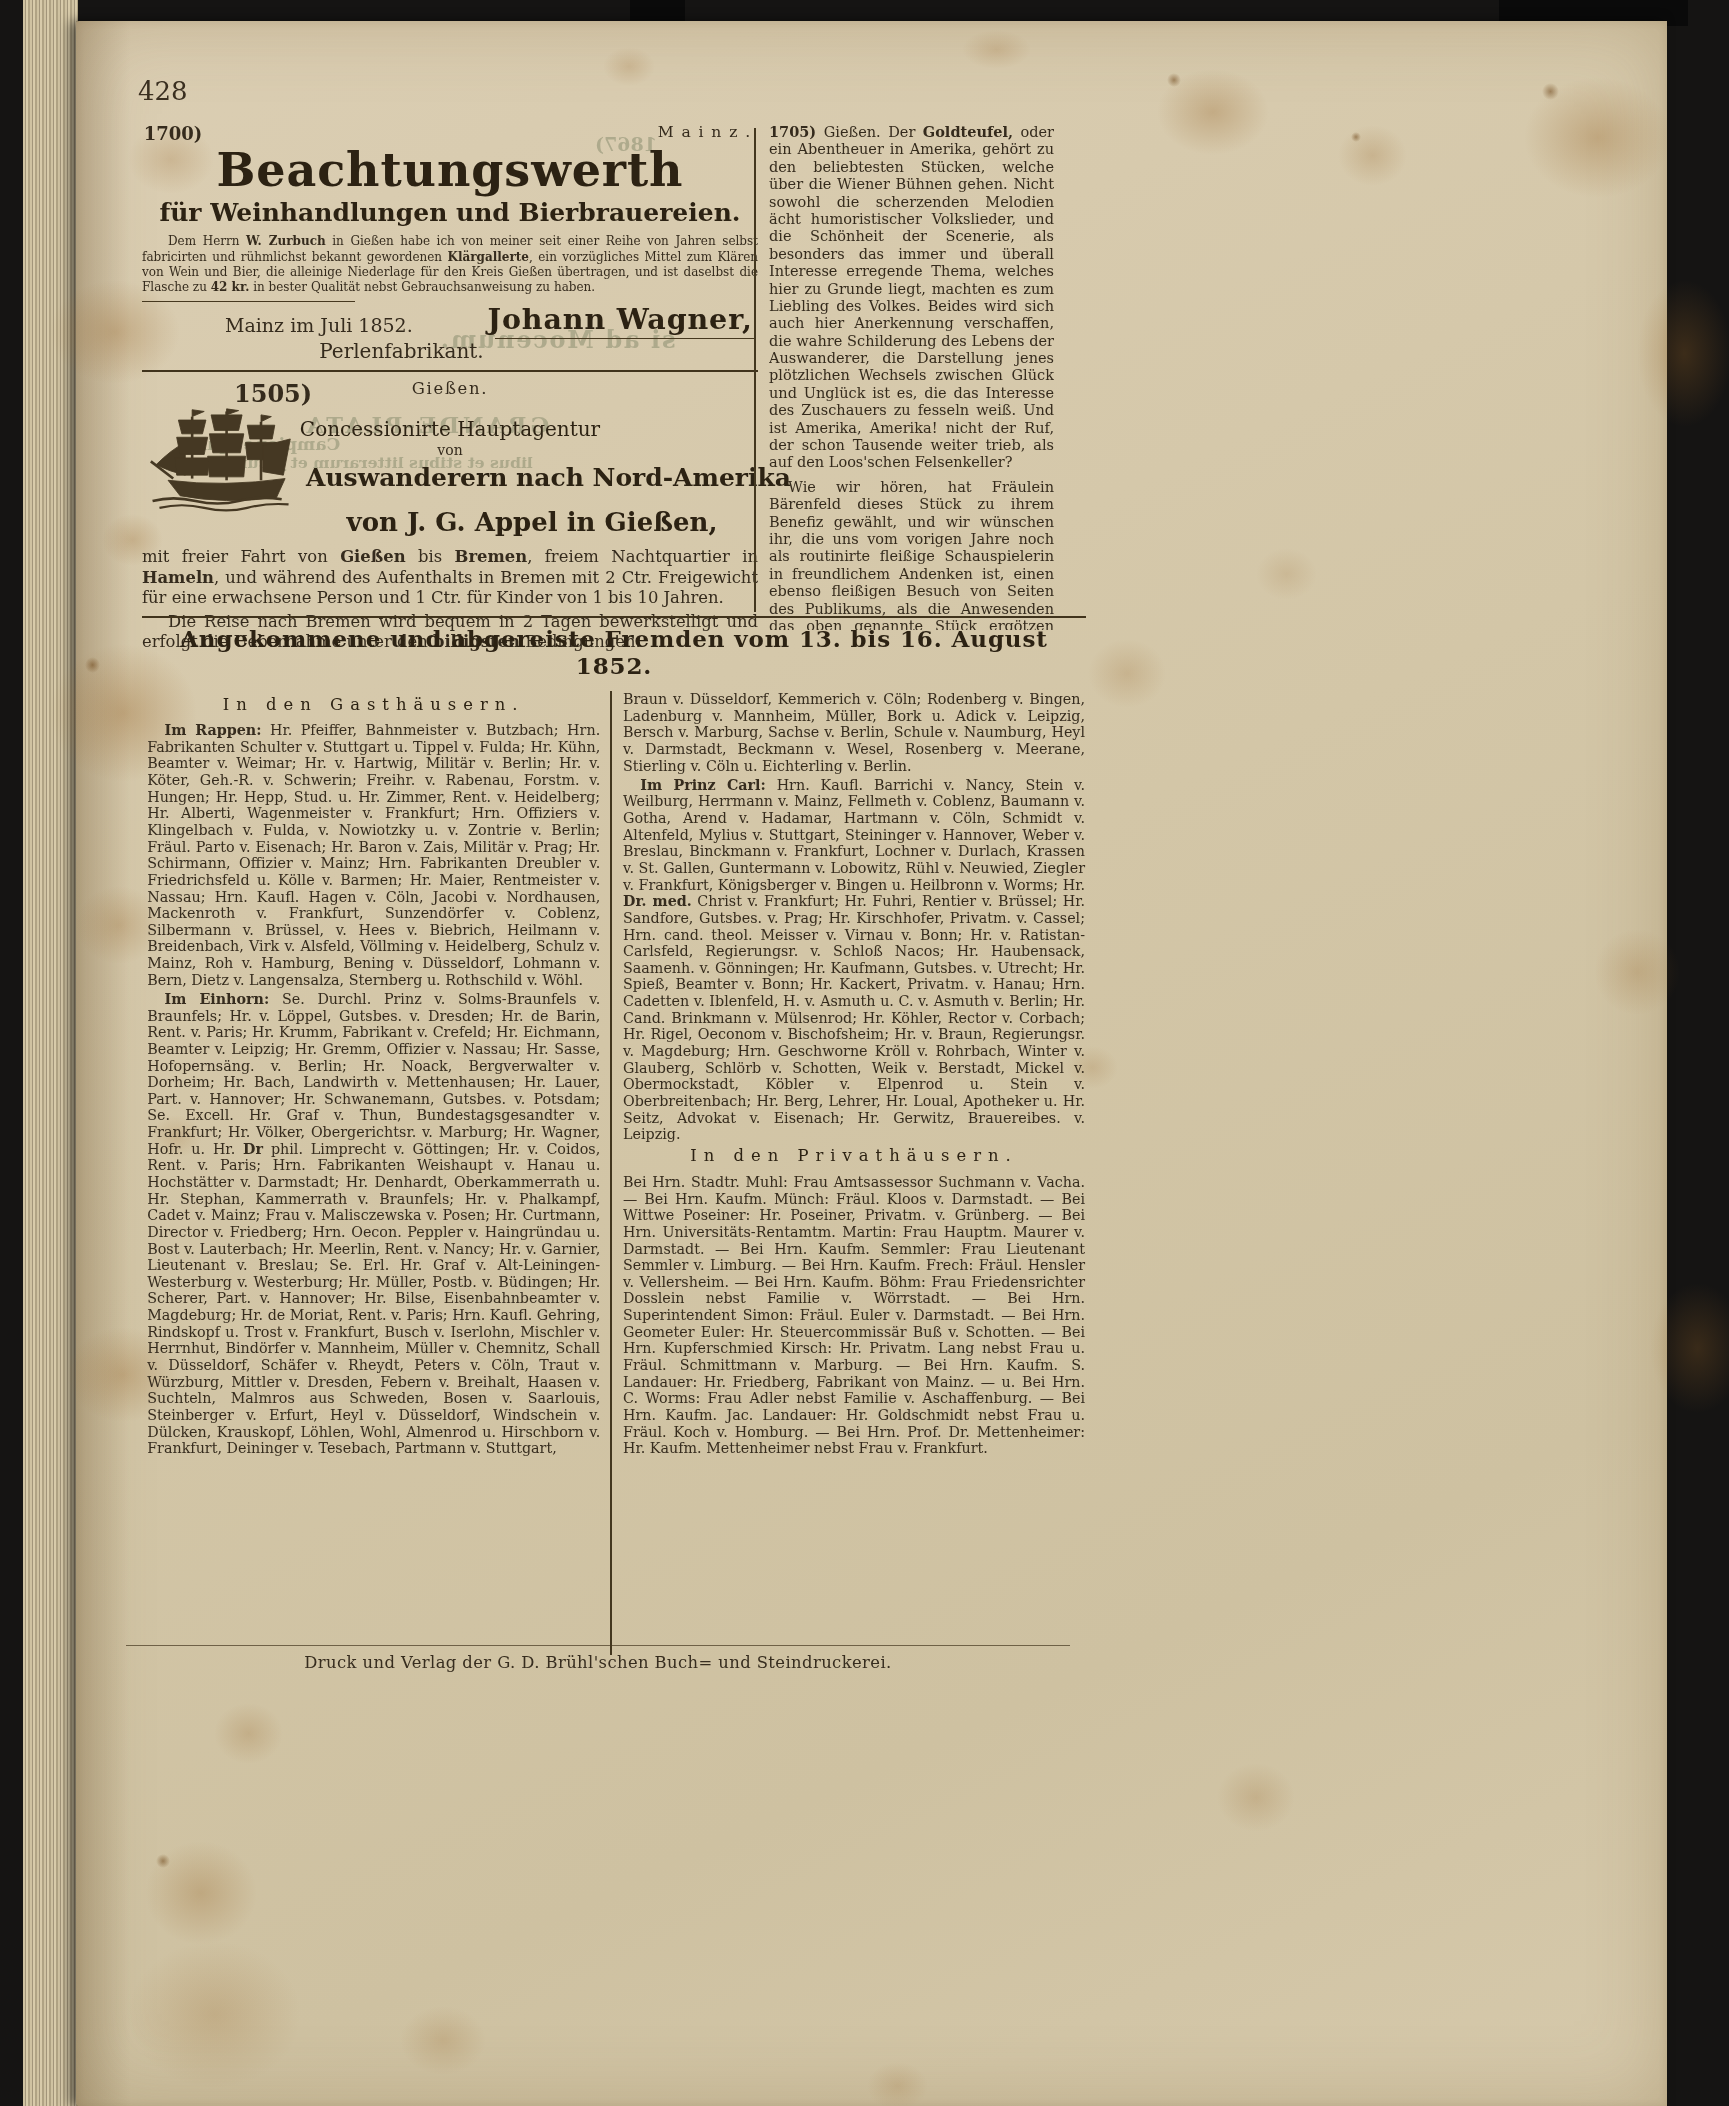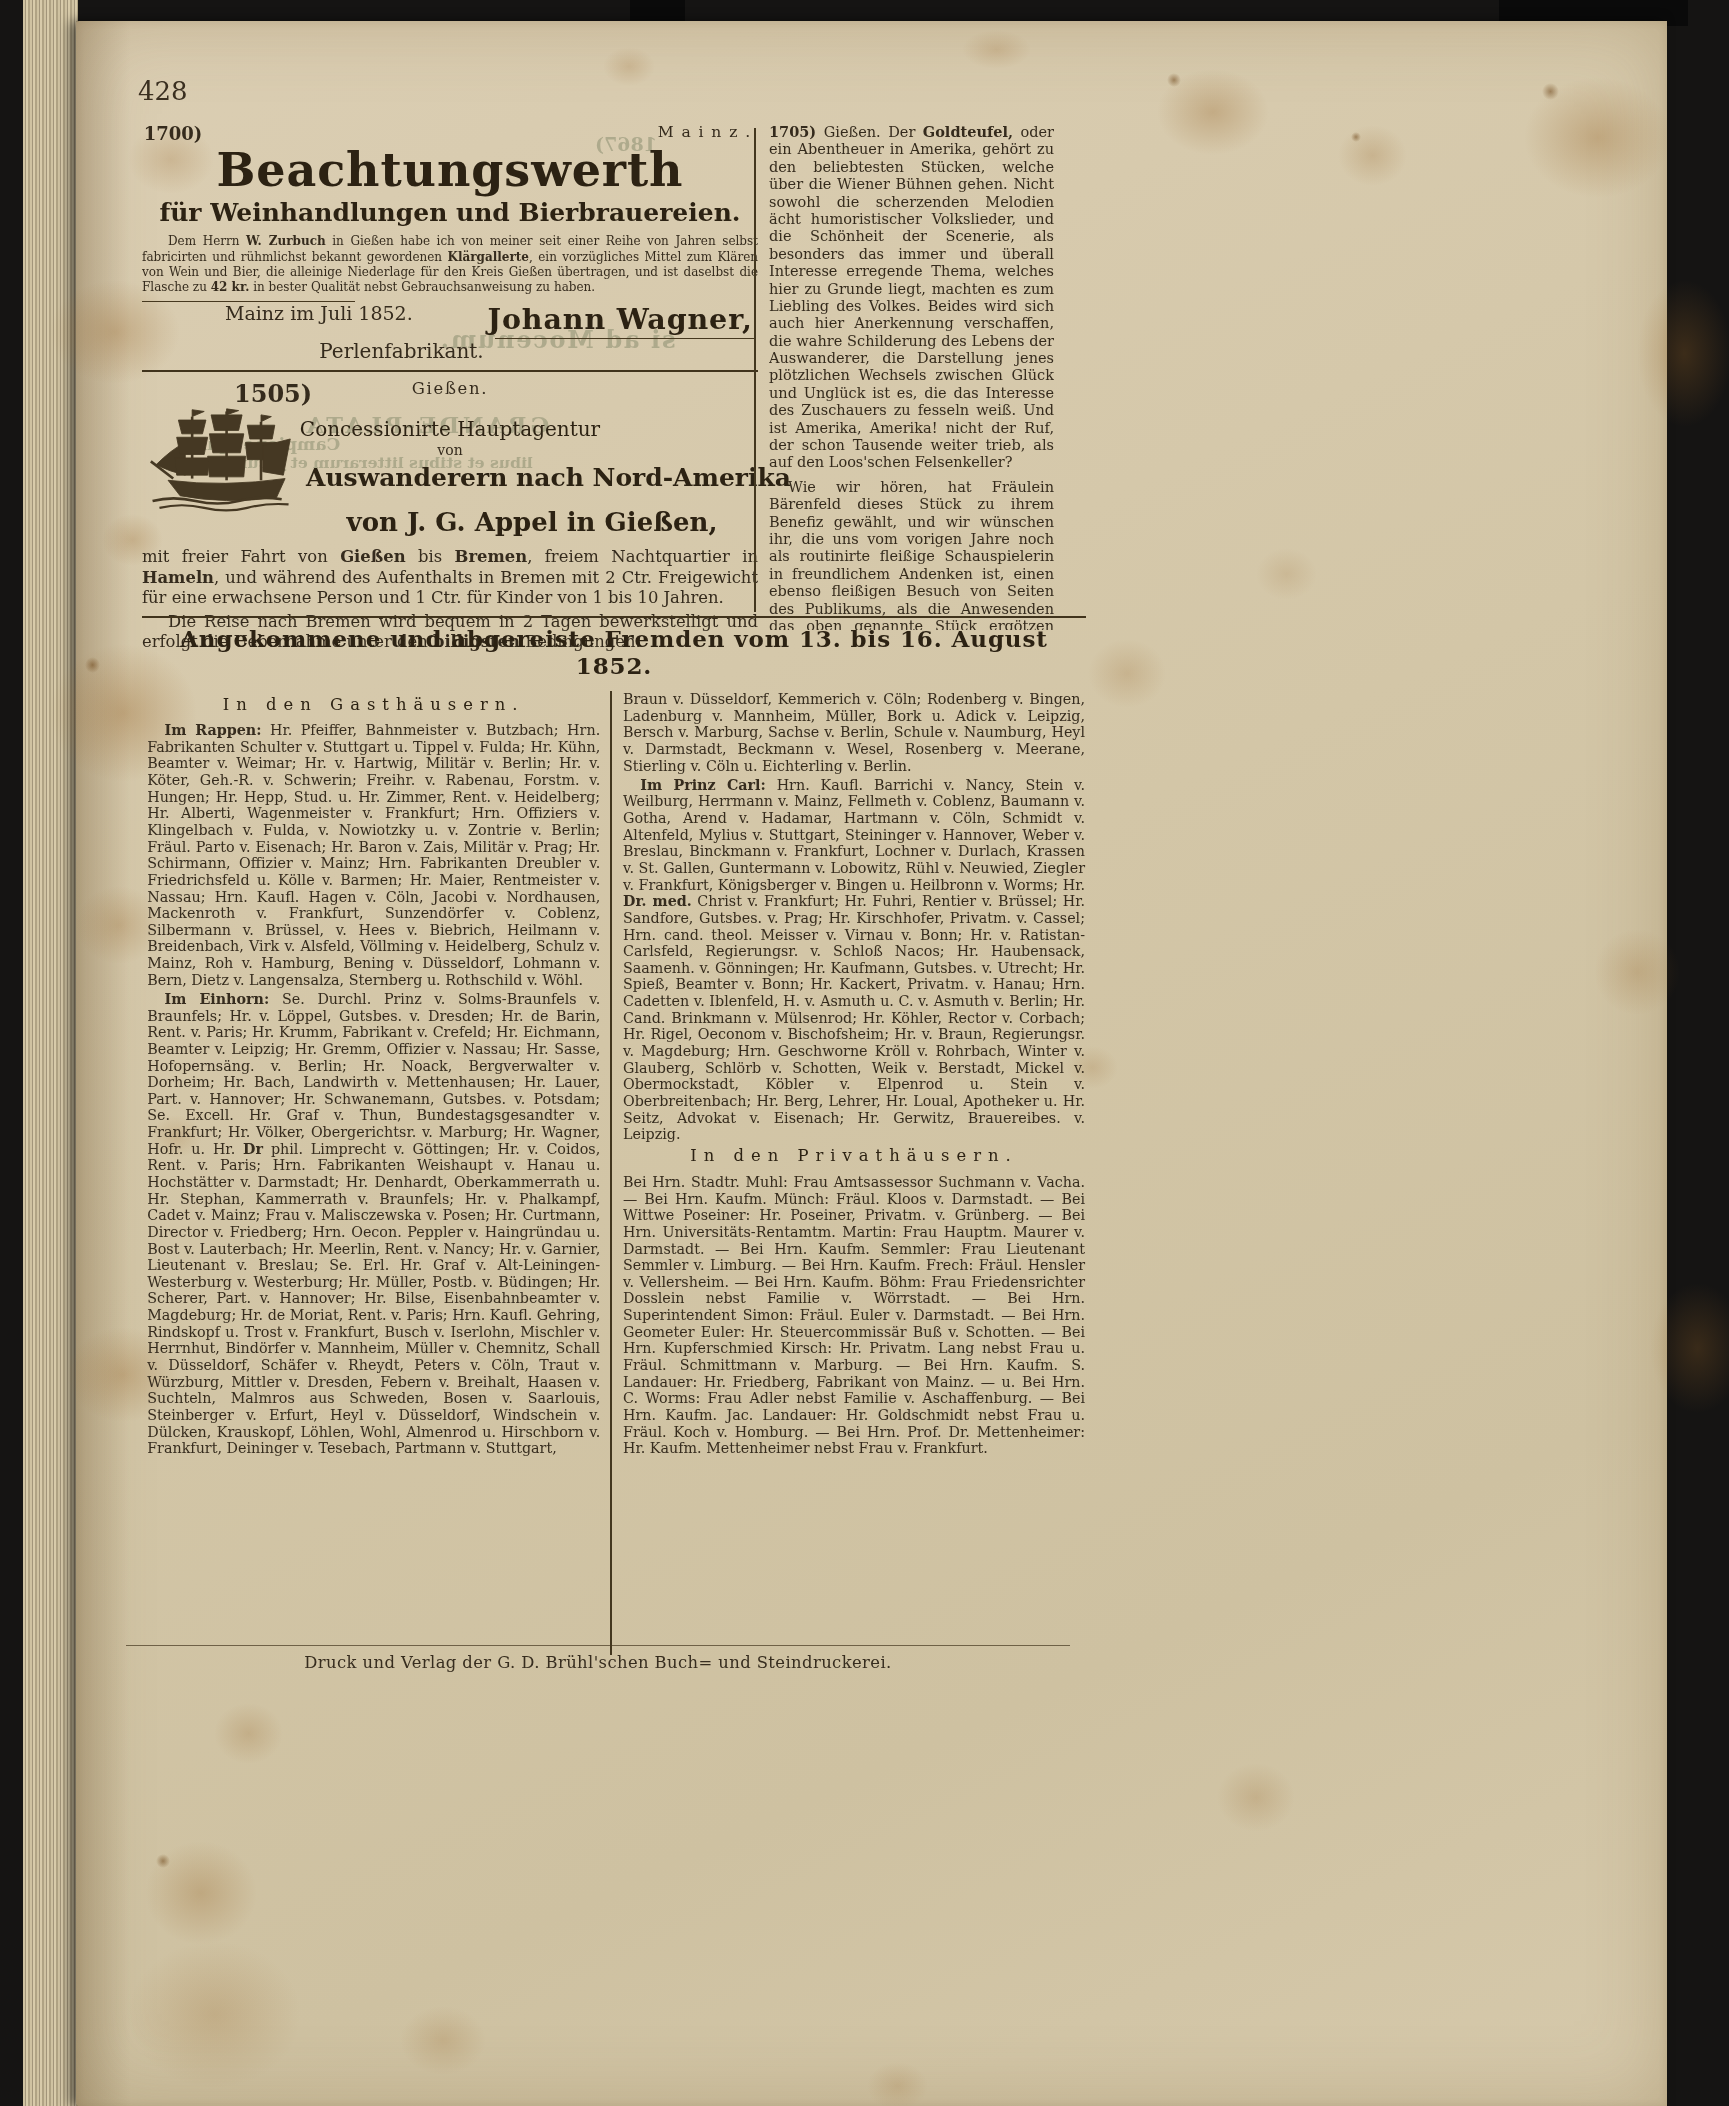--- a/index.html
+++ b/index.html
@@ -32,21 +32,21 @@
               text-align:justify;max-height:507px;overflow:hidden;}
 
   .adhead{position:relative;height:22.5px;}
   .ad-id{position:absolute;left:1.7px;top:0;font-weight:bold;font-size:18px;}
   .ad-place{text-align:right;letter-spacing:7.8px;font-size:15.6px;}
   .ad-title{text-align:center;font-size:46px;font-weight:bold;letter-spacing:0.9px;line-height:1.02;
             margin-top:1.7px;color:#2c2213;}
   .ad-sub{text-align:center;font-size:25px;font-weight:bold;margin-top:4.3px;color:#2c2213;}
   .ad-body{font-size:12px;line-height:1.26;text-align:justify;text-indent:26px;margin-top:7px;}
   .rule-l{width:213px;border-top:1.7px solid #46381f;margin-top:6px;}
-  .sigrow{display:flex;justify-content:space-between;align-items:flex-start;margin-top:0;}
+  .sigrow{display:flex;justify-content:space-between;align-items:flex-end;margin-top:0;}
   .dateline{font-size:19px;margin-left:83px;}
   .signame{font-size:28.5px;font-weight:bold;letter-spacing:0.9px;margin-right:5.2px;color:#2c2213;}
   .rule-r{width:259px;border-top:1.7px solid #46381f;margin-left:353px;margin-top:1.7px;}
   .sigtitle{font-size:20px;text-align:center;padding-right:97px;margin-top:0;}
   .hr-full{border-top:2.2px solid #40331c;margin-top:7px;}
 
   .ad2{position:relative;margin-top:7px;}
   .ad2-head{position:relative;height:22.5px;}
   .ad2-id{position:absolute;left:92px;top:0;font-weight:bold;font-size:24px;}
   .ad2-place{text-align:center;font-size:16.4px;letter-spacing:1.7px;}

